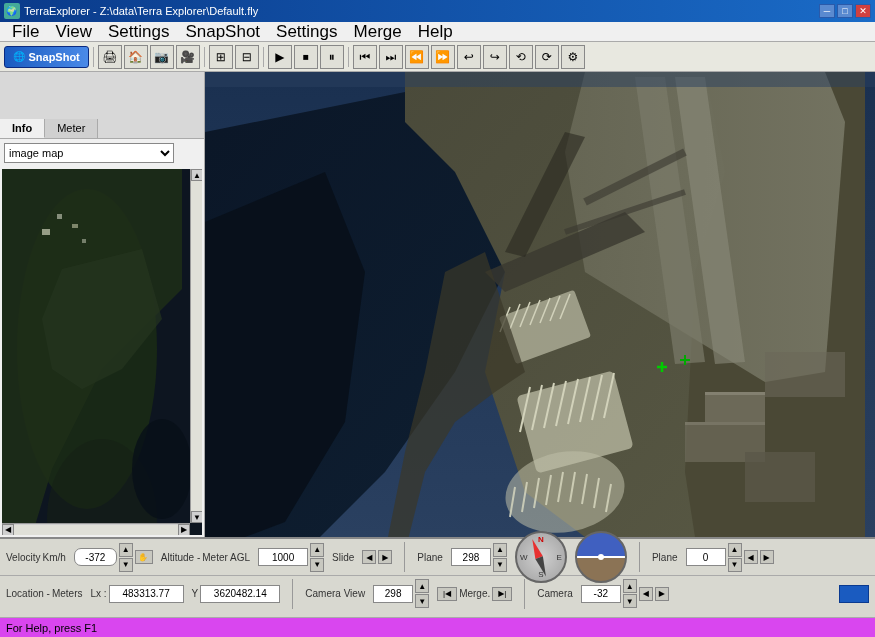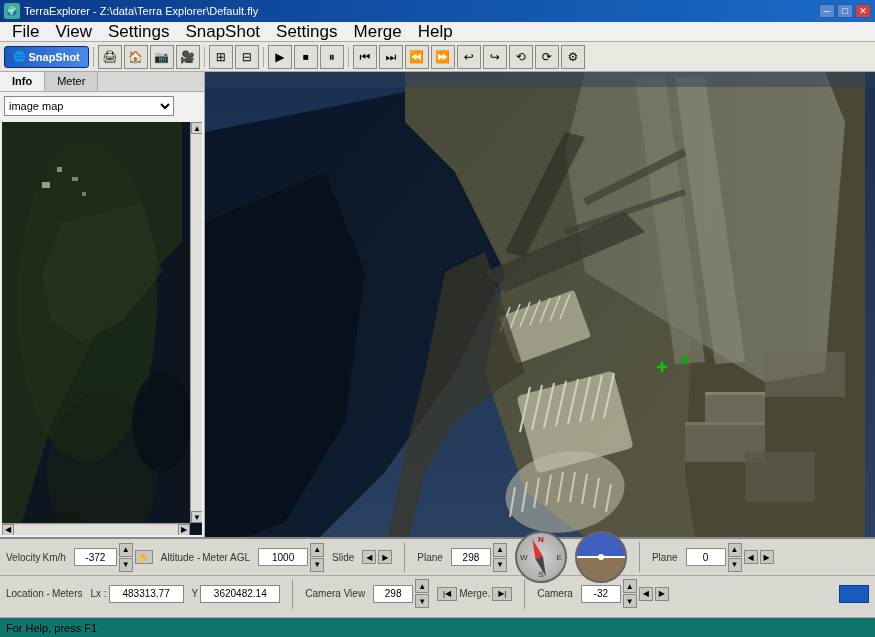--- a/index.html
+++ b/index.html
@@ -95,20 +95,21 @@
       display: flex;
       border-bottom: 1px solid #aaa;
       background: #d8d8d8;
     }
     .tab {
       padding: 3px 12px;
       cursor: pointer;
       font-size: 11px;
       border-right: 1px solid #aaa;
       background: #d0d0d0;
+      margin-top: 47px;
     }
     .tab.active {
       background: #f0f0f0;
       border-bottom: 1px solid #f0f0f0;
       font-weight: bold;
     }
 
     #map-type-row {
       padding: 4px;
       display: flex;
@@ -271,21 +272,21 @@
     .attitude-center {
       width: 6px; height: 6px;
       background: white;
       border-radius: 50%;
       position: relative;
       z-index: 2;
     }
 
     
     #status-bar {
-      background: #0f766e;
+      background: #d946ef;
       height: 20px;
       display: flex;
       align-items: center;
       padding: 0 6px;
       border-top: 1px solid #aaa;
       font-size: 11px;
     }
 
     .vertical-divider {
       width: 1px; height: 60px; background: #999; margin: 0 4px;
@@ -500,21 +501,21 @@
 
 <div id="bottom-controls">
 
   <div id="controls-row1">
 
     <div class="ctrl-group">
       <span class="ctrl-label">Velocity</span>
       <span class="ctrl-label">Km/h</span>
     </div>
     <div class="ctrl-group">
-      <input class="ctrl-value" type="text" value="-372" style="width: 43px;">
+      <input class="ctrl-value" type="text" value="-372" style="width: 43px; border-radius: 7px;">
       <div class="ctrl-pair">
         <div class="ctrl-btn-sm">▲</div>
         <div class="ctrl-btn-sm">▼</div>
       </div>
       <div class="ctrl-btn-sm" style="width:18px;">✋</div>
     </div>
 
     <div class="ctrl-group">
       <span class="ctrl-label">Altitude -</span>
       <span class="ctrl-label">Meter AGL</span>

